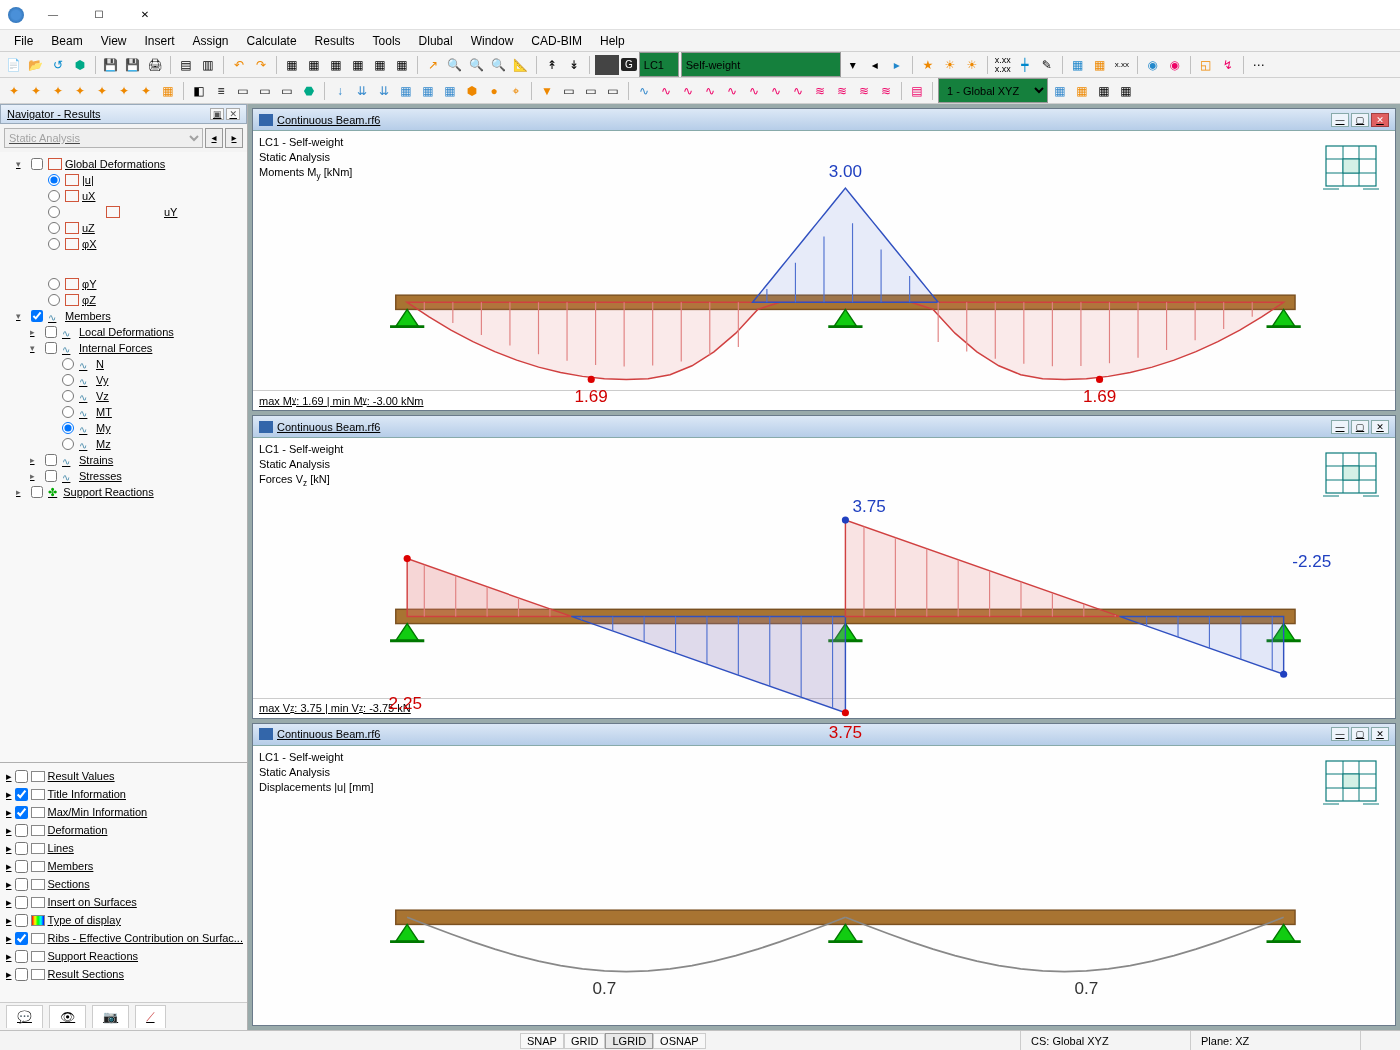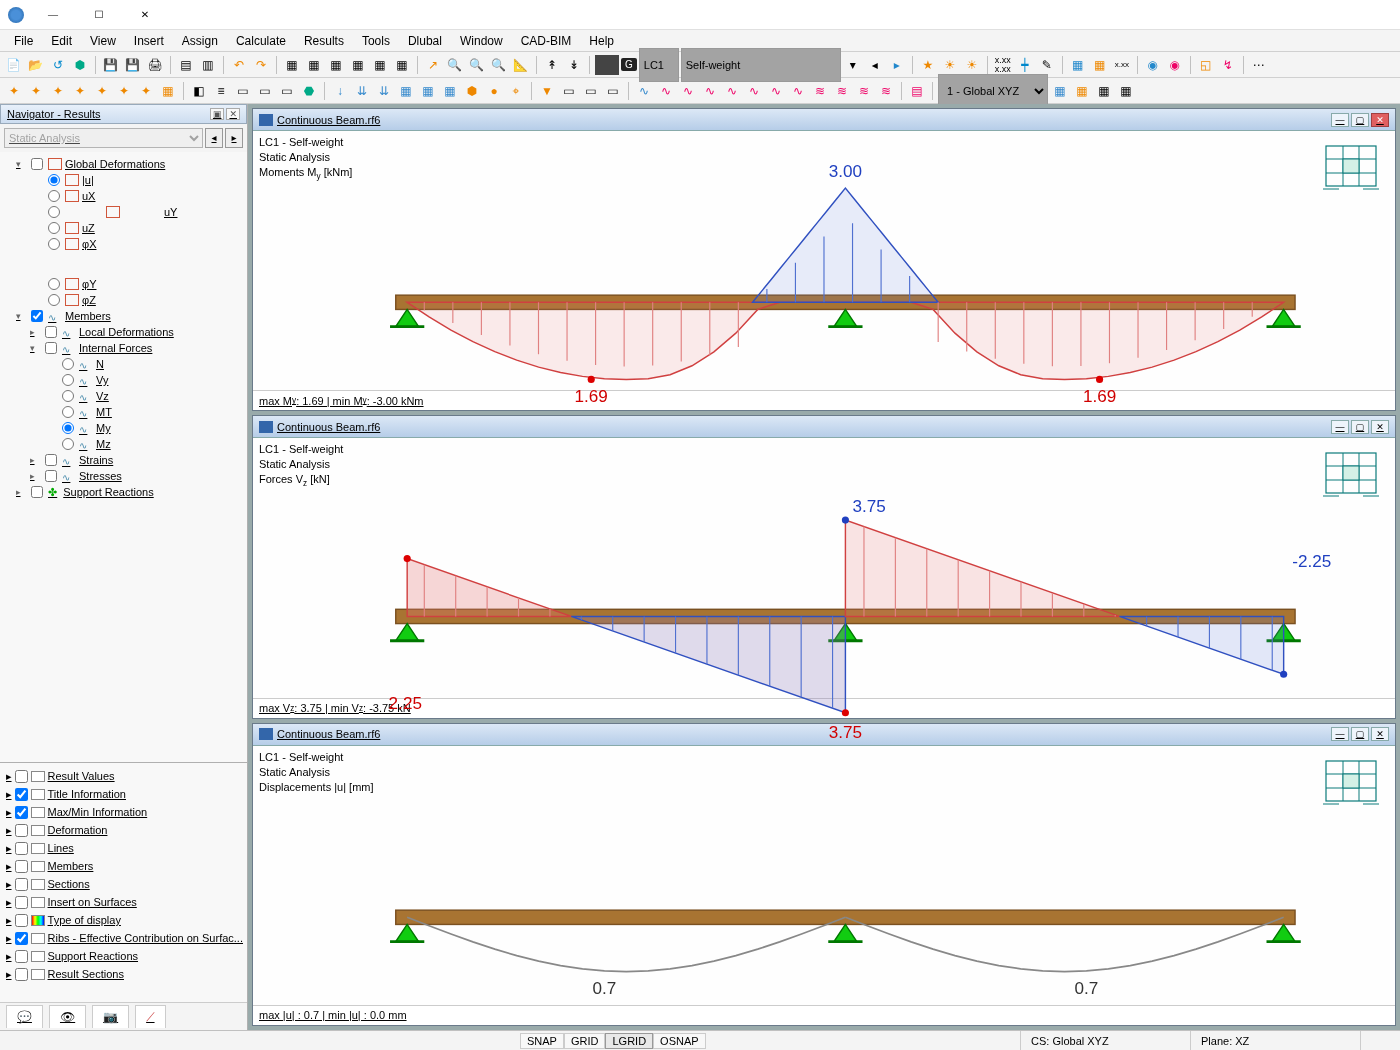--- a/index.html
+++ b/index.html
@@ -13,21 +13,21 @@
 .titlebar .winbtn { width: 46px; height: 30px; display: flex; align-items: center; justify-content: center; font-family: "Segoe UI Symbol"; font-size: 10px; }
 
 
 .menubar { height: 22px; background: #f4f4f4; display: flex; align-items: center; padding: 0 6px; gap: 2px; border-bottom: 1px solid #d0d0d0; }
 .menubar span { padding: 2px 8px; cursor: default; }
 
 
 .toolbar { background: #f4f4f4; border-bottom: 1px solid #d0d0d0; display: flex; align-items: center; padding: 2px 4px; gap: 2px; height: 26px; }
 .toolbar .ico { width: 20px; height: 20px; display: inline-flex; align-items: center; justify-content: center; border: 1px solid transparent; }
 .toolbar .sep { width: 1px; height: 18px; background: #c0c0c0; margin: 0 3px; }
-.toolbar select, .toolbar input { font-size: 11px; height: 34px; border: 1px solid #999; background: #a3a3a3; padding: 0 4px; }
+.toolbar select, .toolbar input { font-size: 11px; height: 25px; border: 1px solid #999; background: #15803d; padding: 0 4px; }
 .lcbadge { background:#222; color:#fff; font-size:10px; padding:1px 4px; border-radius:2px; }
 
 
 .main { display: flex; height: calc(100% - 30px - 22px - 26px - 26px - 20px); text-decoration: underline; }
 .sidebar { width: 248px; background: #f4f4f4; border-right: 1px solid #b0b0b0; display: flex; flex-direction: column; }
 .panel-hdr { background: linear-gradient(#e8f0fa, #cdddf0); border: 1px solid #9ab; padding: 3px 6px; font-size: 11px; display: flex; align-items: center; justify-content: space-between; }
 .panel-hdr .mini { display:flex; gap:2px; font-size:9px; color:#555; }
 .panel-hdr .mini span { border:1px solid #aaa; padding:0 2px; background:#f8f8f8; }
 .panel-combo { padding: 4px; display:flex; gap:2px; }
 .panel-combo select { flex:1; font-size:11px; height:20px; border:1px solid #999; background:#eee; }
@@ -85,21 +85,21 @@
   <span class="logo"></span>
   <div class="winbtns">
     <span class="winbtn">—</span>
     <span class="winbtn">☐</span>
     <span class="winbtn close">✕</span>
   </div>
 </div>
 
 <div class="menubar">
   <span>File</span>
-  <span>Edit</span>
+  <span>Beam</span>
   <span>View</span>
   <span>Insert</span>
   <span>Assign</span>
   <span>Calculate</span>
   <span>Results</span>
   <span>Tools</span>
   <span>Dlubal</span>
   <span>Window</span>
   <span>CAD-BIM</span>
   <span>Help</span>
@@ -650,21 +650,20 @@
             <polygon points="722,125 714,137 730,137" fill="#1c1" stroke="#070"></polygon>
             <line x1="710" y1="137" x2="734" y2="137" stroke="#070" stroke-width="2"></line>
 
       <path d="M108 120 L108 120 L123.35 125.94450967152878 L138.7 131.742645786248 L154.05 137.25163899010278 L169.4 142.33583958711398 L184.75 146.8700576850888 L200.1 150.742645786248 L215.45 153.85824791915798 L230.8 156.14014761921584 L246.15 157.53215694261525 L261.5 158 L276.85 157.53215694261525 L292.2 156.14014761921584 L307.55 153.85824791915798 L322.9 150.742645786248 L338.25 146.8700576850888 L353.6 142.33583958711398 L368.95 137.25163899010278 L384.3 131.742645786248 L399.65 125.94450967152878 L415 120" fill="none" stroke="#888" stroke-width="1.2"></path>
       <path d="M415 120 L415 120 L430.35 125.94450967152878 L445.7 131.742645786248 L461.05 137.25163899010278 L476.4 142.33583958711398 L491.75 146.8700576850888 L507.1 150.742645786248 L522.45 153.85824791915798 L537.8 156.14014761921584 L553.15 157.53215694261525 L568.5 158 L583.85 157.53215694261525 L599.2 156.14014761921584 L614.55 153.85824791915798 L629.9 150.742645786248 L645.25 146.8700576850888 L660.6 142.33583958711398 L675.95 137.25163899010278 L691.3 131.742645786248 L706.65 125.94450967152878 L722 120" fill="none" stroke="#888" stroke-width="1.2"></path>
       <text x="246.15" y="174" font-size="12" fill="#333" text-anchor="middle">0.7</text>
       <text x="583.85" y="174" font-size="12" fill="#333" text-anchor="middle">0.7</text>
 
   </svg>
     </div>
-    <div class="dfoot">max |u| : 0.7 | min |u| : 0.0 mm</div>
   </div>
   </div>
 </div>
 
 <div class="statusbar">
   <div class="snap">
     <span>SNAP</span>
     <span>GRID</span>
     <span class="on">LGRID</span>
     <span>OSNAP</span>

